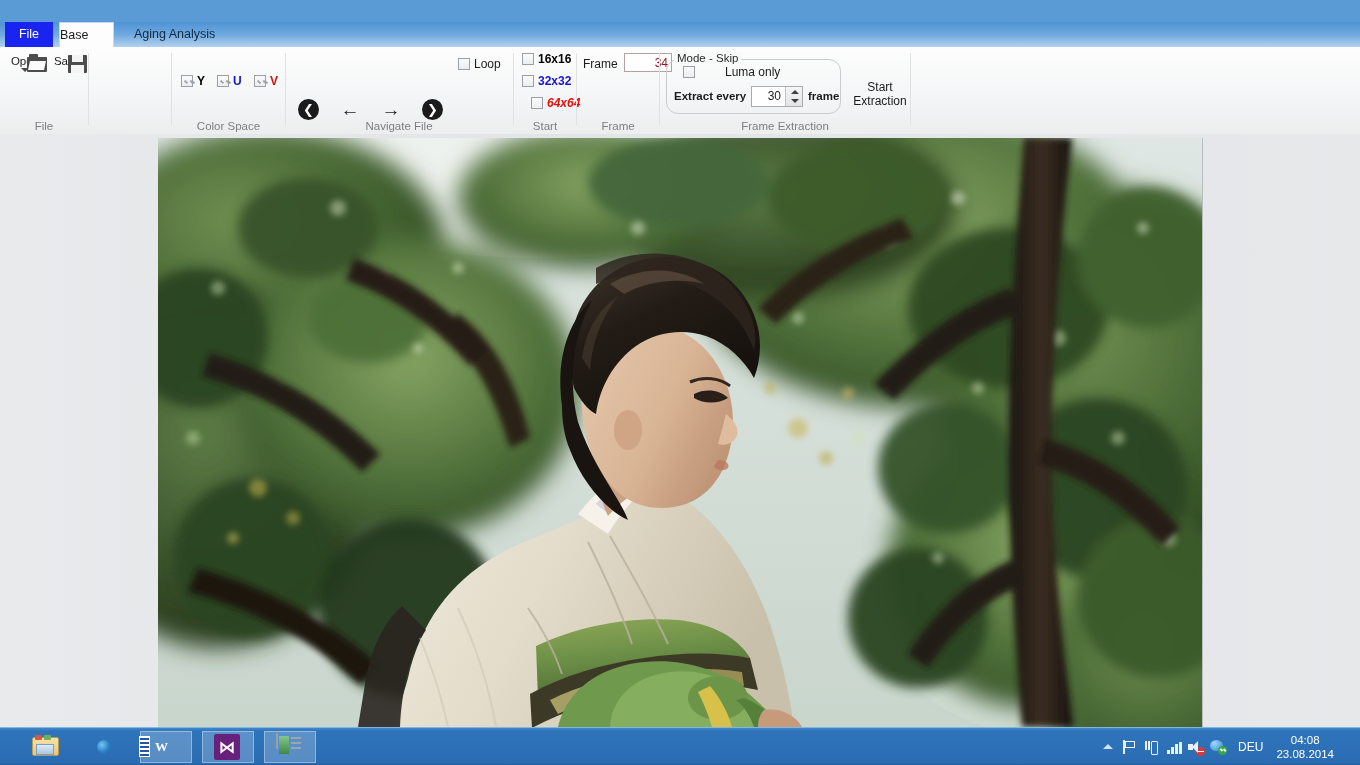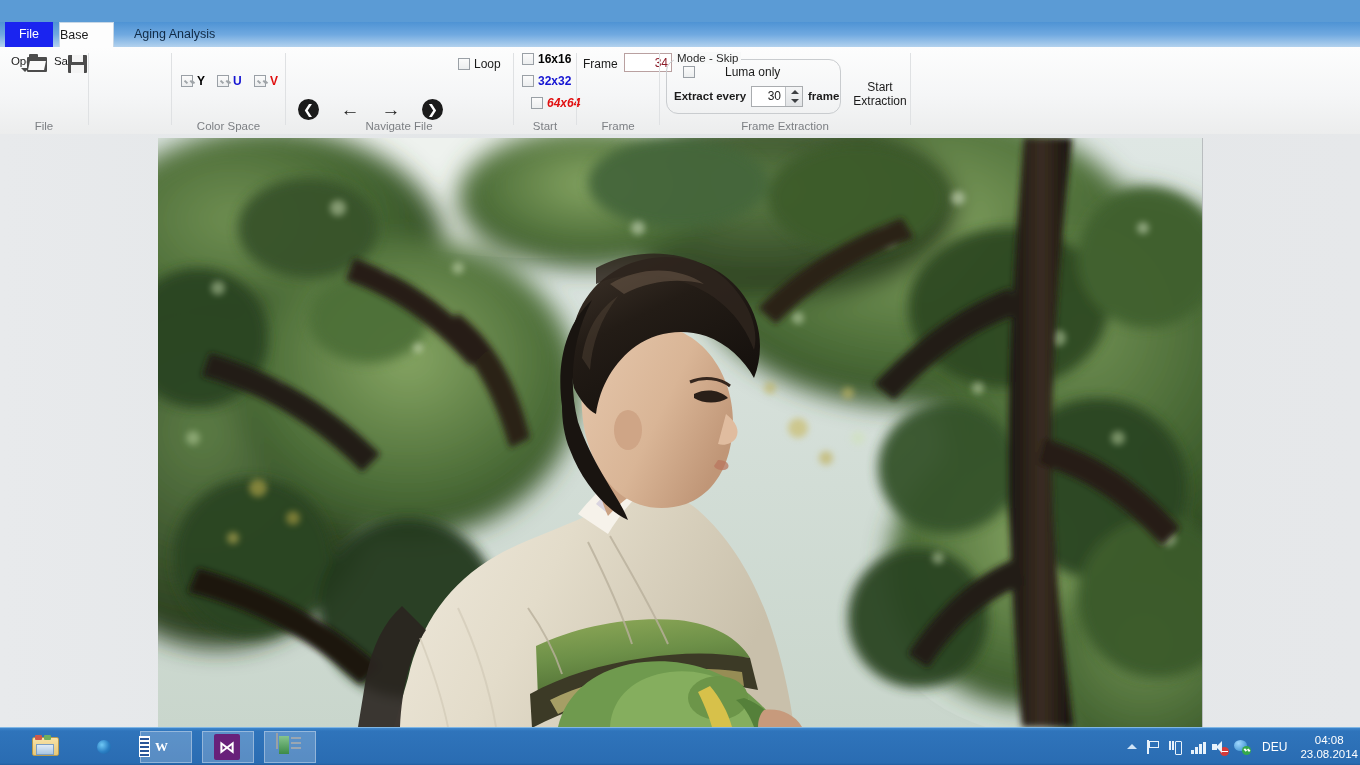--- a/index.html
+++ b/index.html
@@ -208,21 +208,21 @@
     border-bottom:6px solid transparent;border-right:6px solid #e8f2fb;}
   .ic-spk u{position:absolute;right:-1px;bottom:-1px;width:9px;height:9px;border-radius:50%;background:#d63a3a;}
   .ic-spk u::after{content:"";position:absolute;left:1.5px;top:3.6px;width:6px;height:1.6px;background:#fff;}
   .ic-net{position:absolute;left:3px;top:12px;width:17px;height:15px;}
   .ic-net::before{content:"";position:absolute;left:0;top:0;width:13px;height:11px;border-radius:50%;
     background:radial-gradient(circle at 35% 30%,#9fd8ff,#2d84c8);}
   .ic-net u{position:absolute;right:0;bottom:0;width:9px;height:9px;border-radius:50%;background:#35a94a;}
   .ic-net u::after{content:"";position:absolute;left:2px;top:3.2px;width:3px;height:1.6px;background:#fff;
     transform:rotate(45deg);box-shadow:2.5px -2.2px 0 #fff;}
   .tray-lang{font-size:12px;padding:0 9px;color:#fff;}
-  .tray-clock{text-align:center;font-size:11.5px;line-height:14px;padding:0 2px 0 4px;color:#fff;}
+  .tray-clock{text-align:center;font-size:11.5px;line-height:14px;padding:0 26px 0 4px;color:#fff;}
 </style>
 </head>
 <body>
 
 <div id="window">
 
 
   <div class="tabstrip">
     <div class="tab tab-file">File</div>
     <div class="tab tab-base">Base</div>

